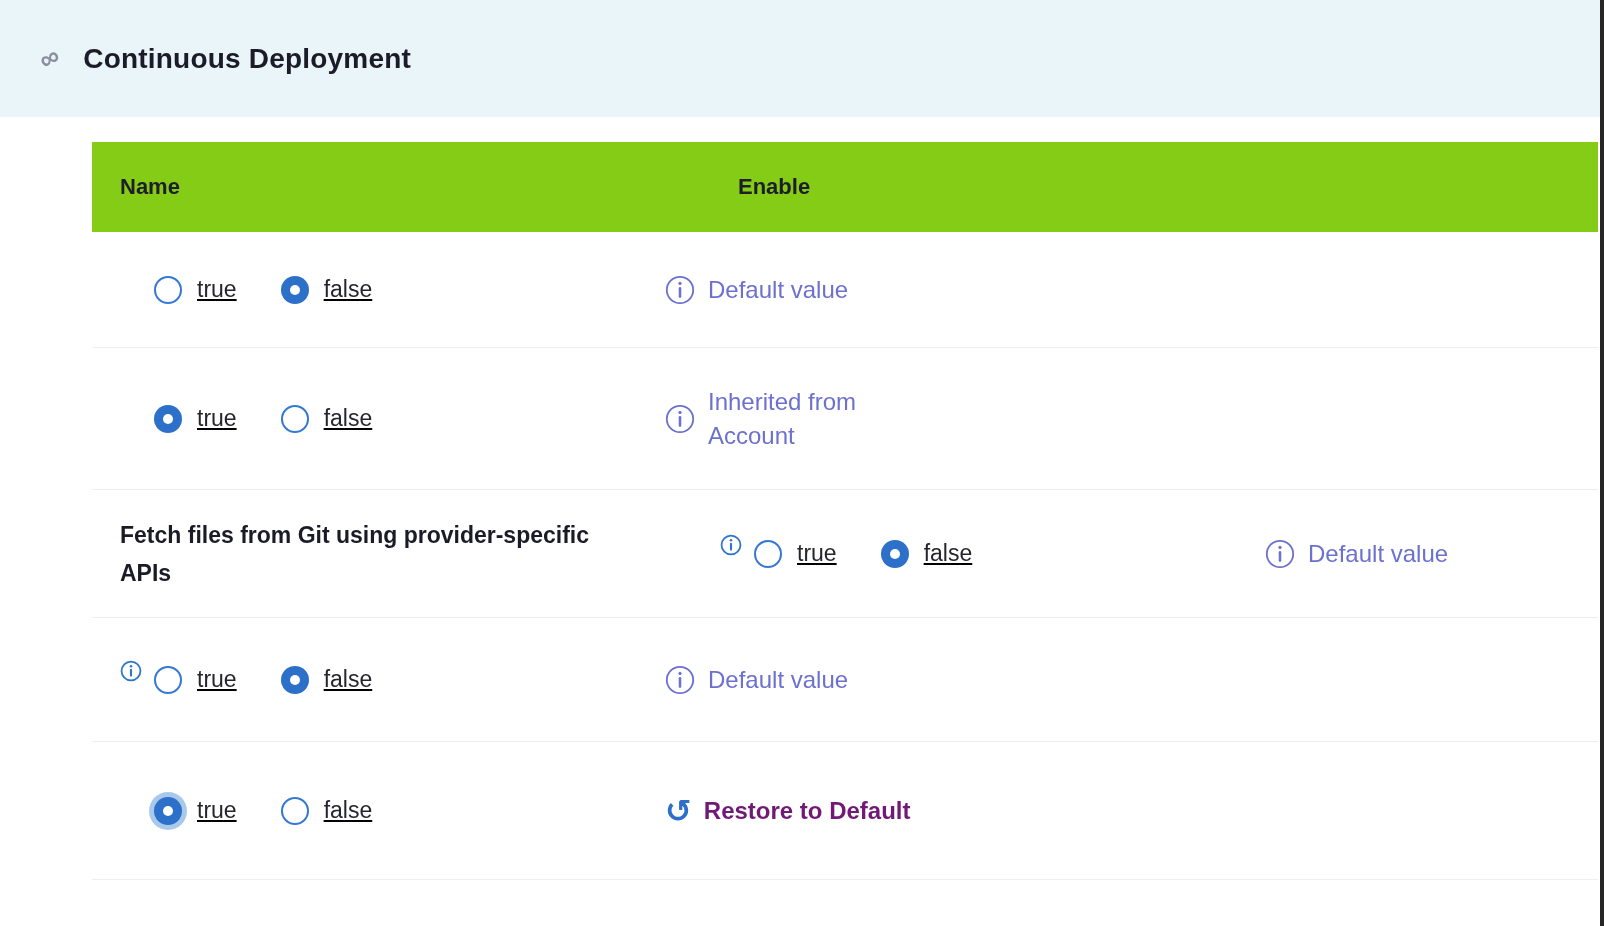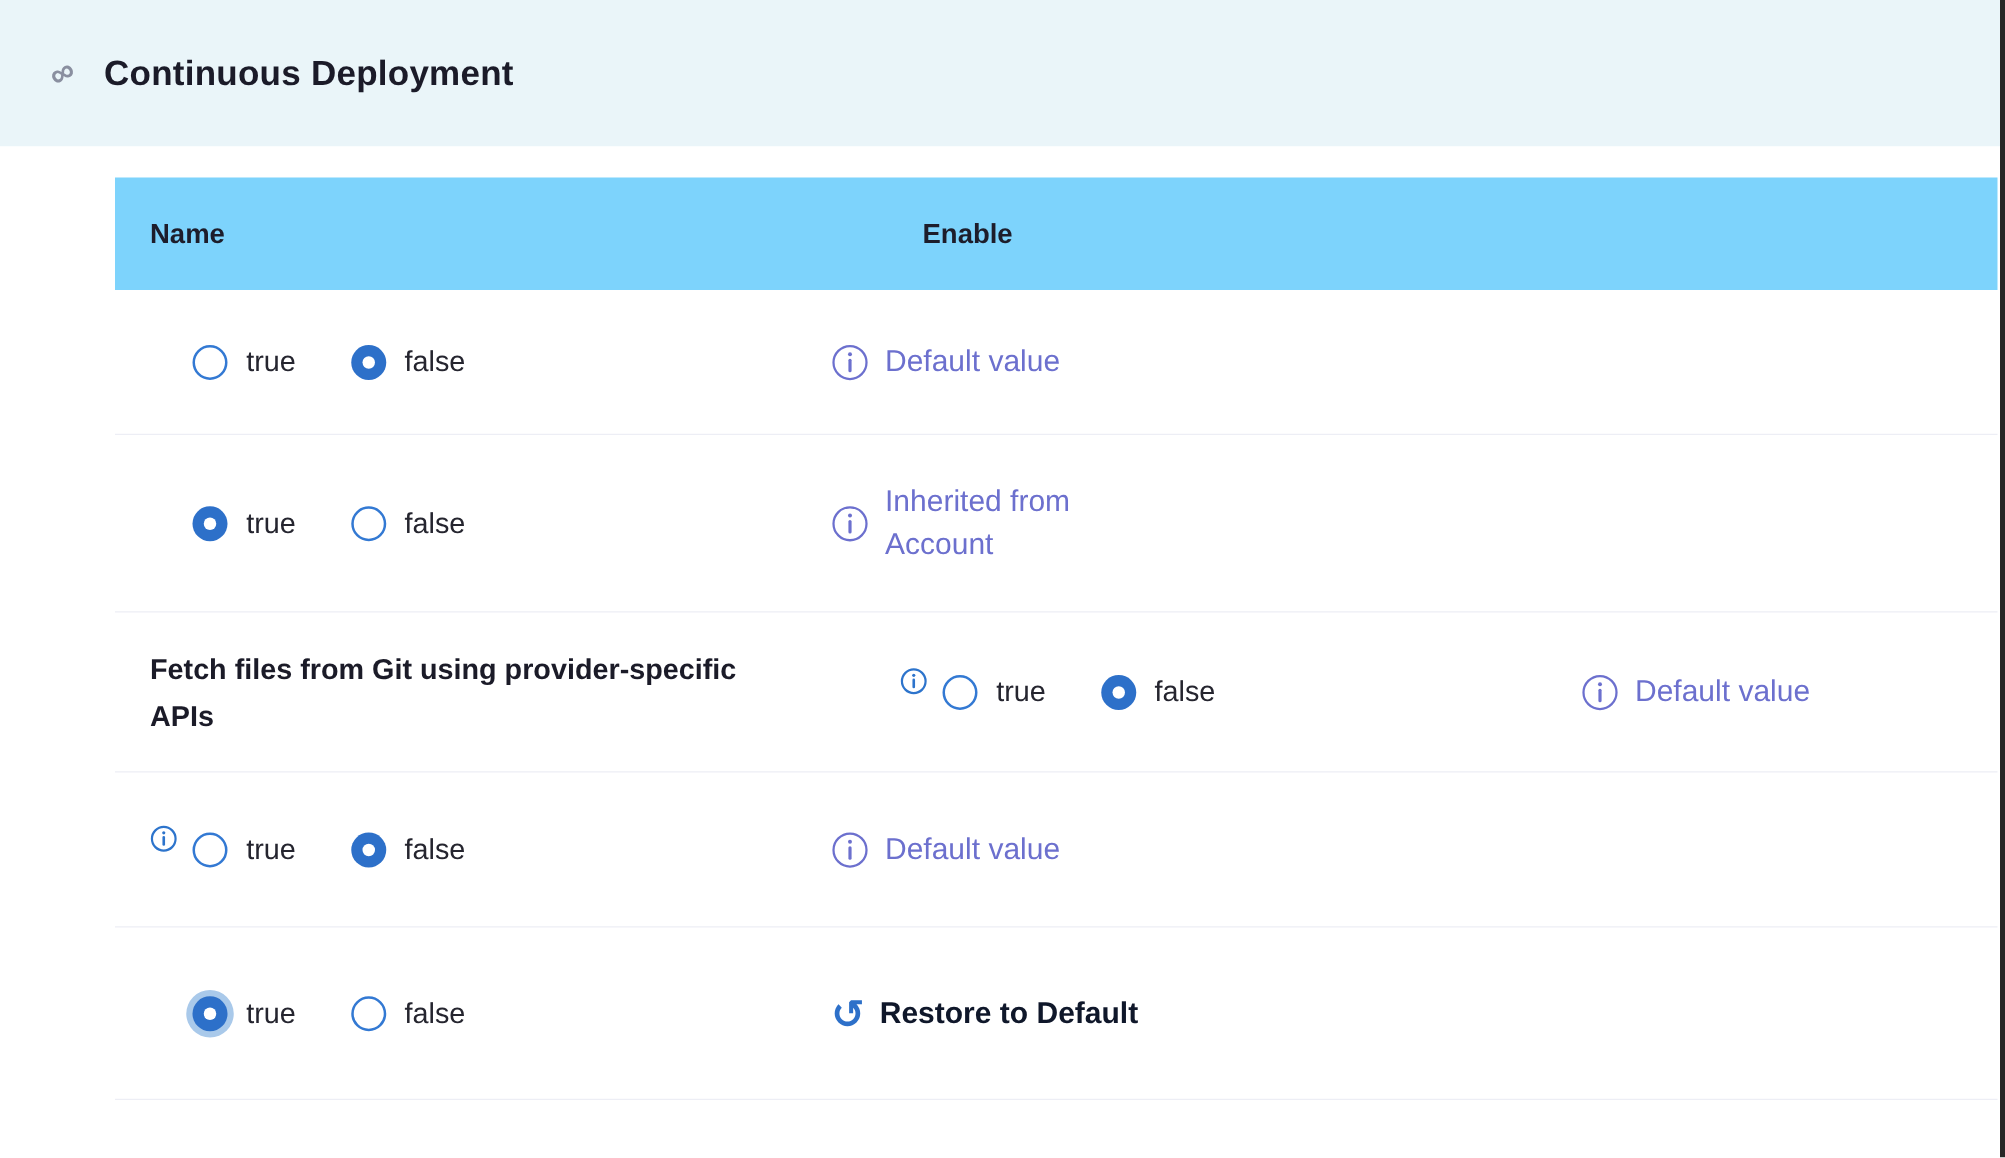--- a/index.html
+++ b/index.html
@@ -21,21 +21,21 @@
   }
   .link-icon {
     display:inline-block; font-size:27px; font-weight:700; color:#8A8FA0;
     transform:rotate(-28deg); margin-right:24px; line-height:1;
   }
   .page-title { font-size:28px; font-weight:700; color:#1B1B29; letter-spacing:.2px; }
 
   
   .settings-table { margin:25px 0 0 92px; width:1506px; }
   .thead {
-    height:90px; background:#7dd3fc; display:flex; align-items:center;
+    height:90px; background:#84cc16; display:flex; align-items:center;
     padding-left:28px; font-size:22px; font-weight:700; color:#1D1D2B;
   }
   .th-name { width:618px; }
   .th-value { }
 
   .row {
     display:flex; align-items:center; padding-left:28px;
     border-bottom:1px solid #EDEEF5;
   }
   .tbody .row:nth-of-type(1){ height:116px; }
@@ -46,21 +46,21 @@
 
   .name-cell {
     width:600px; font-size:23px; font-weight:600; color:#1B1B28; line-height:38px;
   }
   .name-text { white-space:pre-line; }
   .info-icon { display:inline-flex; width:22px; height:22px; color:#2D74CC; }
   .name-info { margin-left:10px; vertical-align:-3px; cursor:pointer; }
   .icon-slot { width:34px; display:flex; }
   .icon-slot .info-icon { transform:translateY(-9px); cursor:pointer; }
 
-  .value-cell { width:470px; display:flex; align-items:flex-end; }
+  .value-cell { width:470px; display:flex; align-items:flex-end;text-decoration:underline; }
   .radio-option { display:flex; align-items:center; cursor:pointer; }
   .radio-option + .radio-option { margin-left:44px; }
   .radio {
     width:28px; height:28px; border-radius:50%; flex:0 0 28px;
   }
   .radio.unchecked { border:2px solid #3379D3; background:#fff; }
   .radio.checked { background:#2D70C9; position:relative; }
   .radio.checked::after {
     content:""; position:absolute; left:9px; top:9px;
     width:10px; height:10px; border-radius:50%; background:#fff;
@@ -73,21 +73,21 @@
   .status-info .info-icon { width:30px; height:30px; color:#6C70CE; flex:0 0 30px; cursor:pointer; }
   .status-label {
     margin-left:13px; font-size:24px; color:#6C70CE;
     line-height:34px; white-space:pre-line;
   }
   .restore-btn {
     display:flex; align-items:center; background:none; border:none;
     color:#2D70C9; cursor:pointer; font-family:inherit;
   }
   .restore-icon { font-size:32px; font-weight:700; line-height:28px; font-family:"DejaVu Sans",sans-serif; }
-  .restore-label { margin-left:12px; font-size:24px; font-weight:600; color:#0f172a; }
+  .restore-label { margin-left:12px; font-size:24px; font-weight:600; color:#701a75; }
 </style>
 </head>
 <body>
 
 <div class="header-band">
   <span class="link-icon">∞</span>
   <h1 class="page-title">Continuous Deployment</h1>
 </div>
 
 <div class="settings-table">

